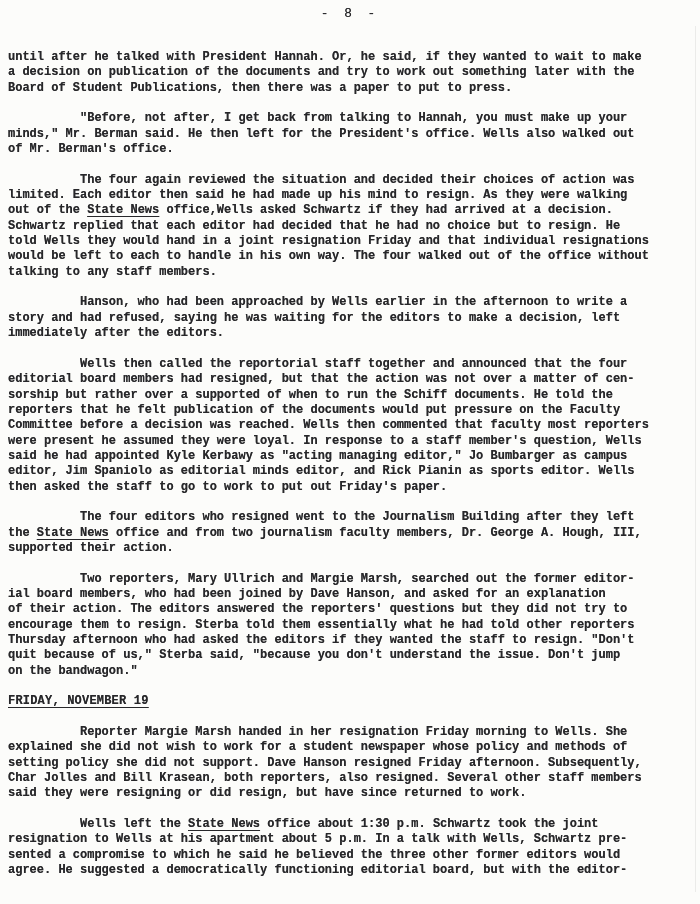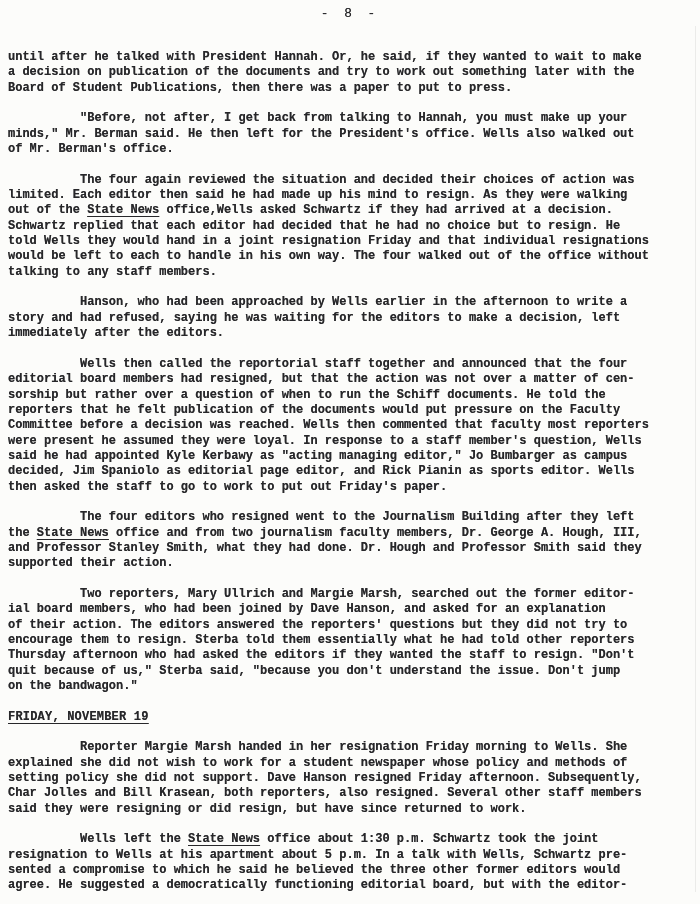--- a/index.html
+++ b/index.html
@@ -87,32 +87,31 @@
         <div class="line"><span>talking to any staff members.</span></div>
       </div>
       <div class="para">
         <div class="line"><span>          Hanson, who had been approached by Wells earlier in the afternoon to write a</span></div>
         <div class="line"><span>story and had refused, saying he was waiting for the editors to make a decision, left</span></div>
         <div class="line"><span>immediately after the editors.</span></div>
       </div>
       <div class="para">
         <div class="line"><span>          Wells then called the reportorial staff together and announced that the four</span></div>
         <div class="line"><span>editorial board members had resigned, but that the action was not over a matter of cen-</span></div>
-        <div class="line"><span>sorship but rather over a question of when to run the Schiff documents. He told the</span></div>
+        <div class="line"><span>sorship but rather over a supported of when to run the Schiff documents. He told the</span></div>
         <div class="line"><span>reporters that he felt publication of the documents would put pressure on the Faculty</span></div>
         <div class="line"><span>Committee before a decision was reached. Wells then commented that faculty most reporters</span></div>
         <div class="line"><span>were present he assumed they were loyal. In response to a staff member's question, Wells</span></div>
         <div class="line"><span>said he had appointed Kyle Kerbawy as "acting managing editor," Jo Bumbarger as campus</span></div>
-        <div class="line"><span>decided, Jim Spaniolo as editorial page editor, and Rick Pianin as sports editor. Wells</span></div>
+        <div class="line"><span>editor, Jim Spaniolo as editorial minds editor, and Rick Pianin as sports editor. Wells</span></div>
         <div class="line"><span>then asked the staff to go to work to put out Friday's paper.</span></div>
       </div>
       <div class="para">
         <div class="line"><span>          The four editors who resigned went to the Journalism Building after they left</span></div>
         <div class="line"><span>the </span><span class="u">State News</span><span> office and from two journalism faculty members, Dr. George A. Hough, III,</span></div>
-        <div class="line"><span>and Professor Stanley Smith, what they had done. Dr. Hough and Professor Smith said they</span></div>
         <div class="line"><span>supported their action.</span></div>
       </div>
       <div class="para">
         <div class="line"><span>          Two reporters, Mary Ullrich and Margie Marsh, searched out the former editor-</span></div>
         <div class="line"><span>ial board members, who had been joined by Dave Hanson, and asked for an explanation</span></div>
         <div class="line"><span>of their action. The editors answered the reporters' questions but they did not try to</span></div>
         <div class="line"><span>encourage them to resign. Sterba told them essentially what he had told other reporters</span></div>
         <div class="line"><span>Thursday afternoon who had asked the editors if they wanted the staff to resign. "Don't</span></div>
         <div class="line"><span>quit because of us," Sterba said, "because you don't understand the issue. Don't jump</span></div>
         <div class="line"><span>on the bandwagon."</span></div>

